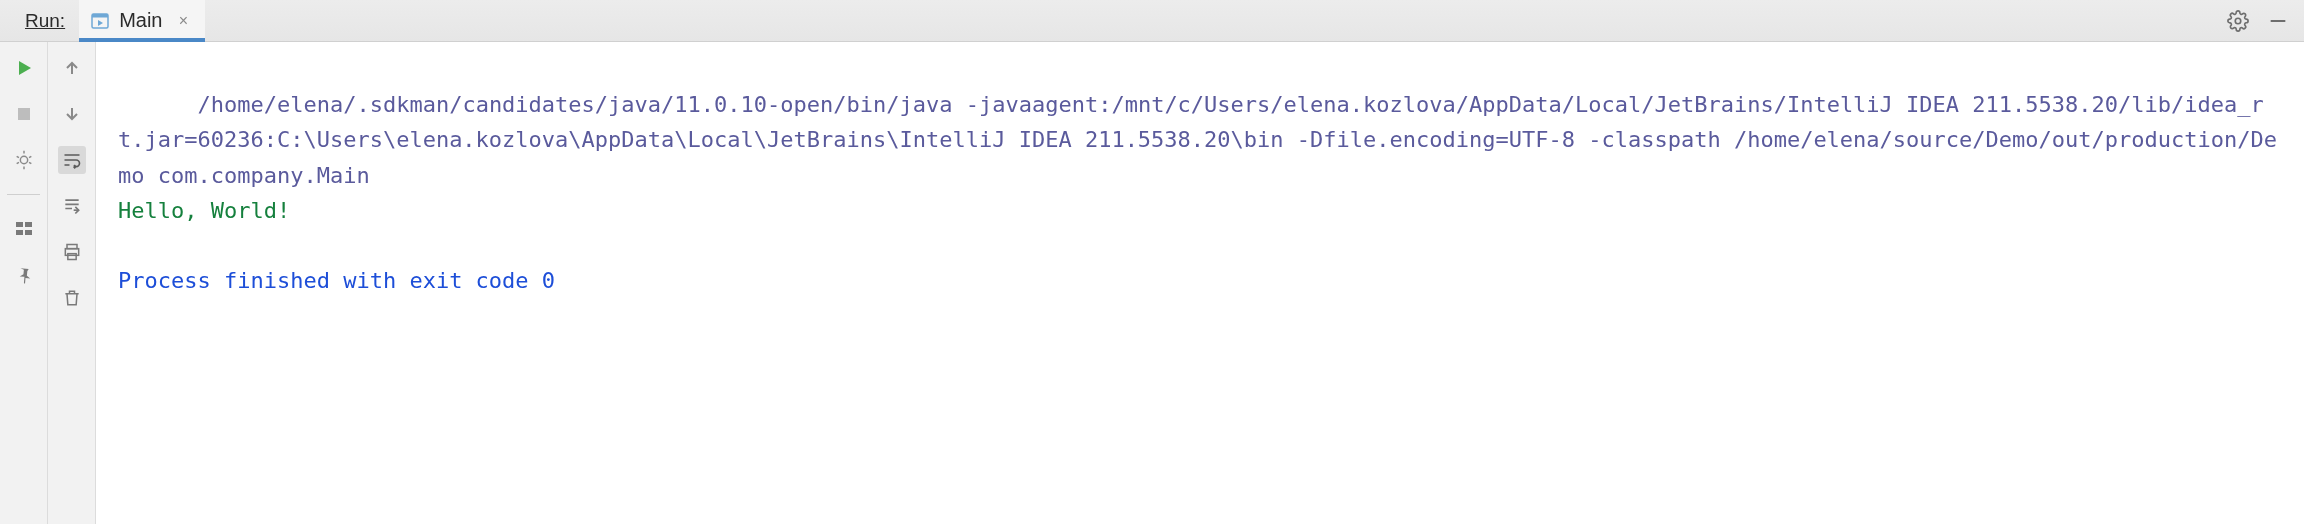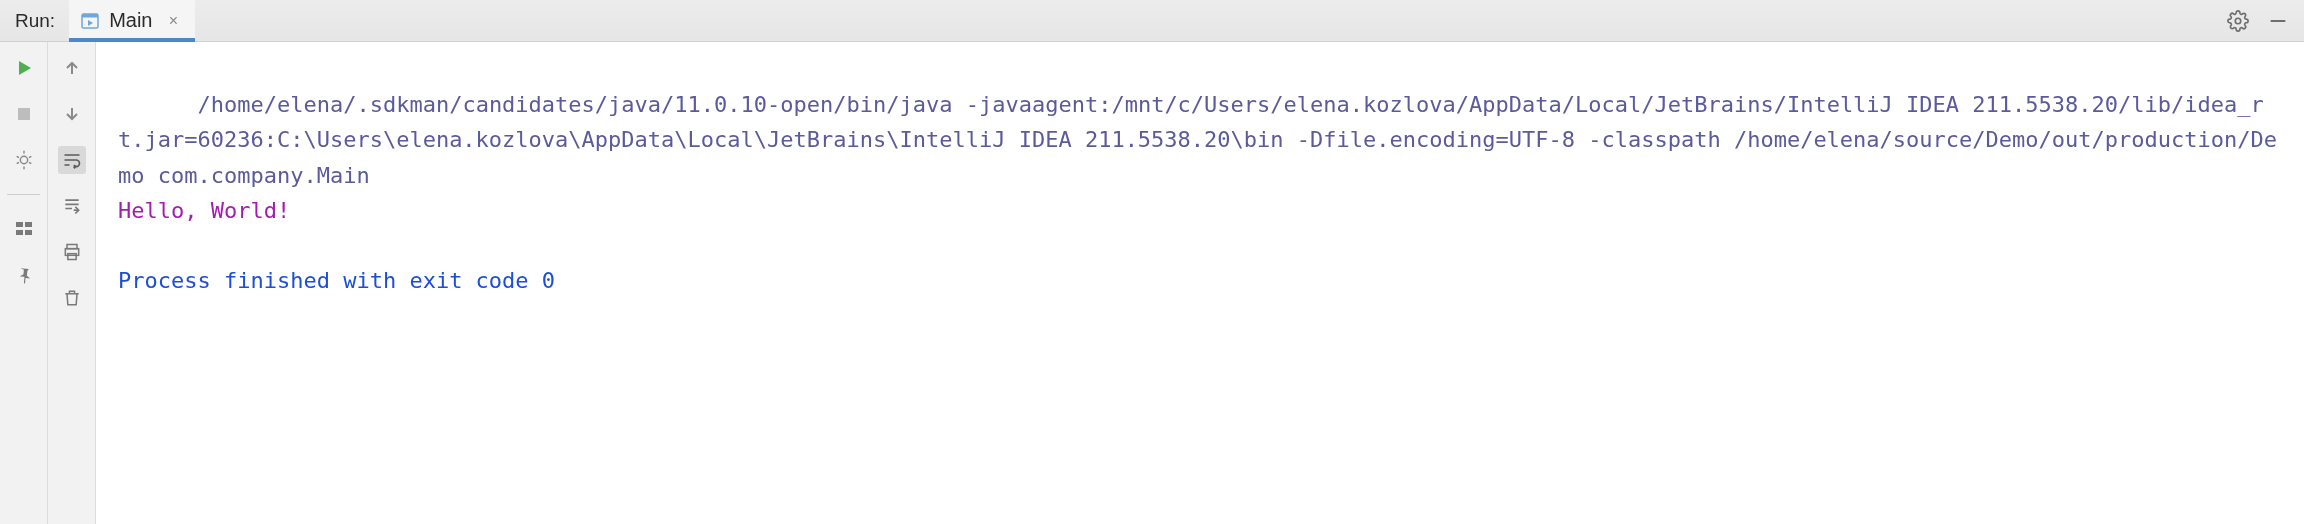--- a/index.html
+++ b/index.html
@@ -17,24 +17,25 @@
   }
   
   .header {
     height: 42px;
     background: linear-gradient(#ececec, #e6e6e6);
     border-bottom: 1px solid #d0d0d0;
     display: flex; align-items: stretch;
     position: relative;
   }
   .run-label {
-    padding: 0 14px 0 15px;
+    padding: 0 14px 0 25px;
     display: flex; align-items: center;
     color: #2b2b2b;
     font-size: 19px;
+    text-decoration: underline;
   }
   .tabs {
     display: flex; align-items: stretch;
   }
   .tab {
     display: flex; align-items: center;
     padding: 0 12px 0 10px;
     gap: 8px;
     cursor: pointer;
     position: relative;
@@ -111,21 +112,21 @@
     padding: 10px 18px 10px 22px;
     font-family: "Consolas","Menlo","DejaVu Sans Mono",monospace;
     font-size: 22px;
     line-height: 1.6;
     white-space: pre-wrap;
     word-break: break-all;
     overflow: auto;
     color:#333;
   }
   .cmd { color:#5a5a9c; }
-  .out { color:#a21caf; }
+  .out { color:#15803d; }
   .exit { color:#1d4ed8; }
   .blank { height: 1.6em; }
 </style>
 </head>
 <body>
 
 <div class="root">
 
   <div class="header">
     <div class="run-label">Run:</div>

